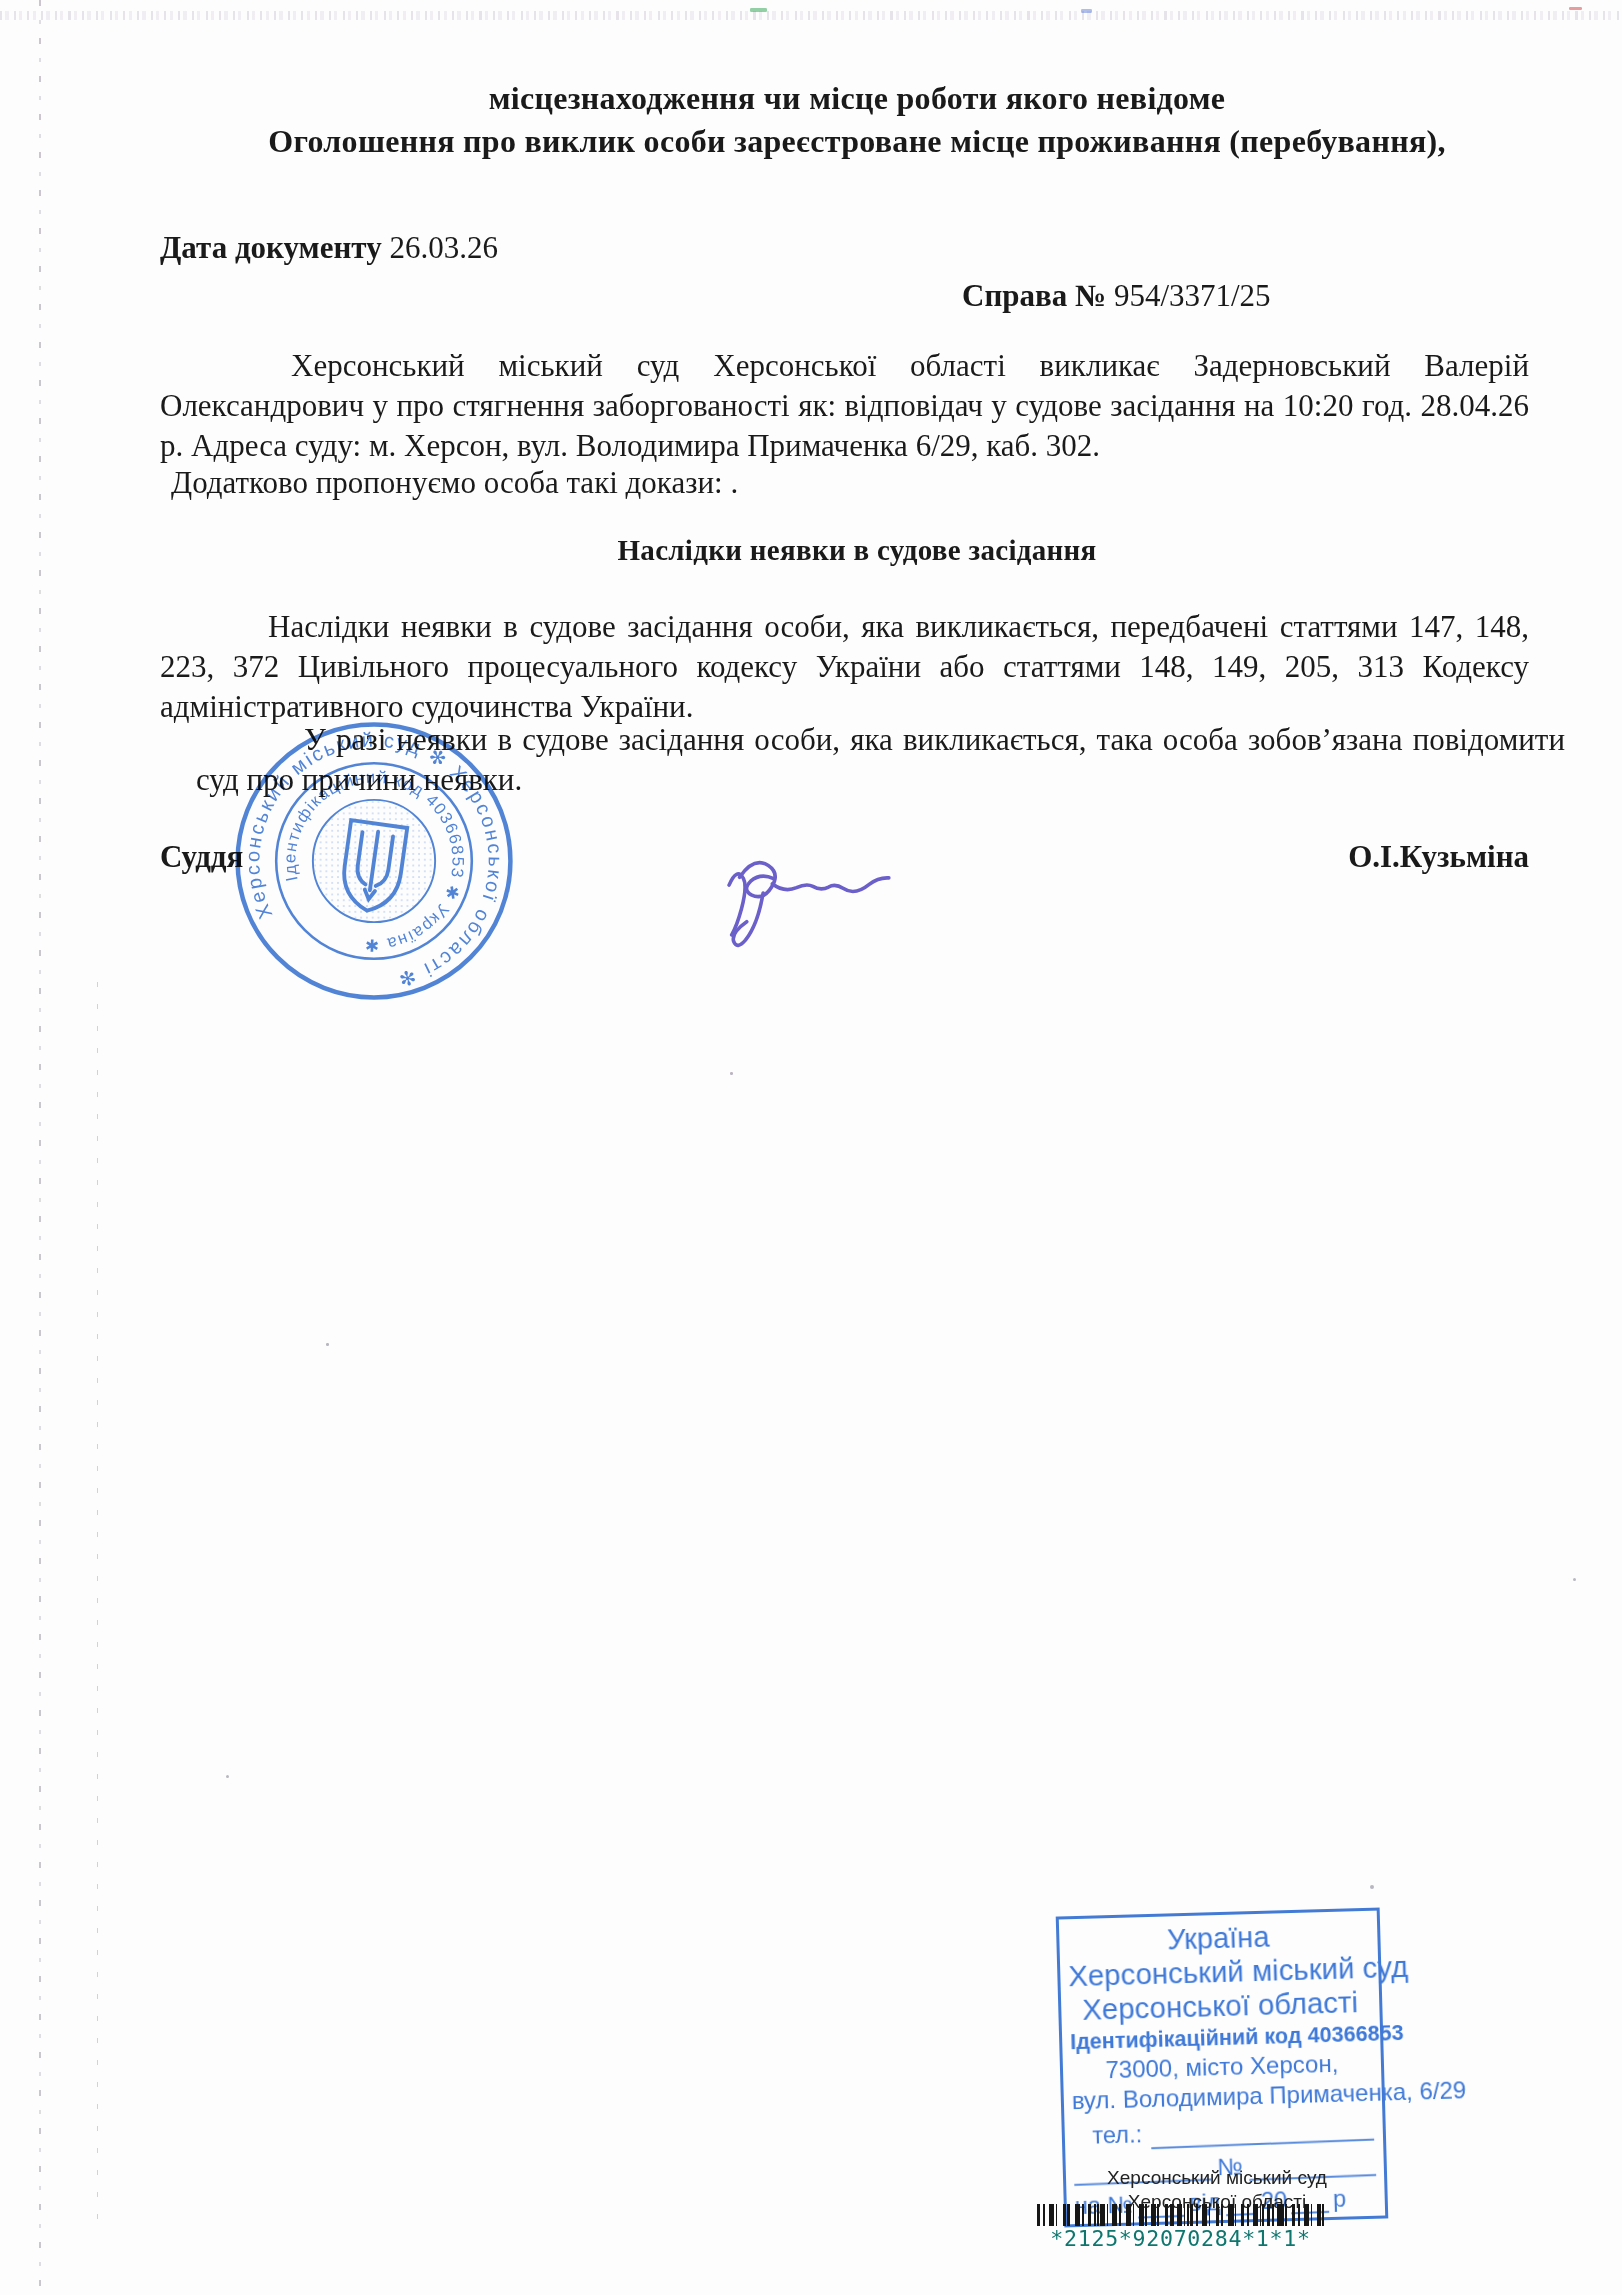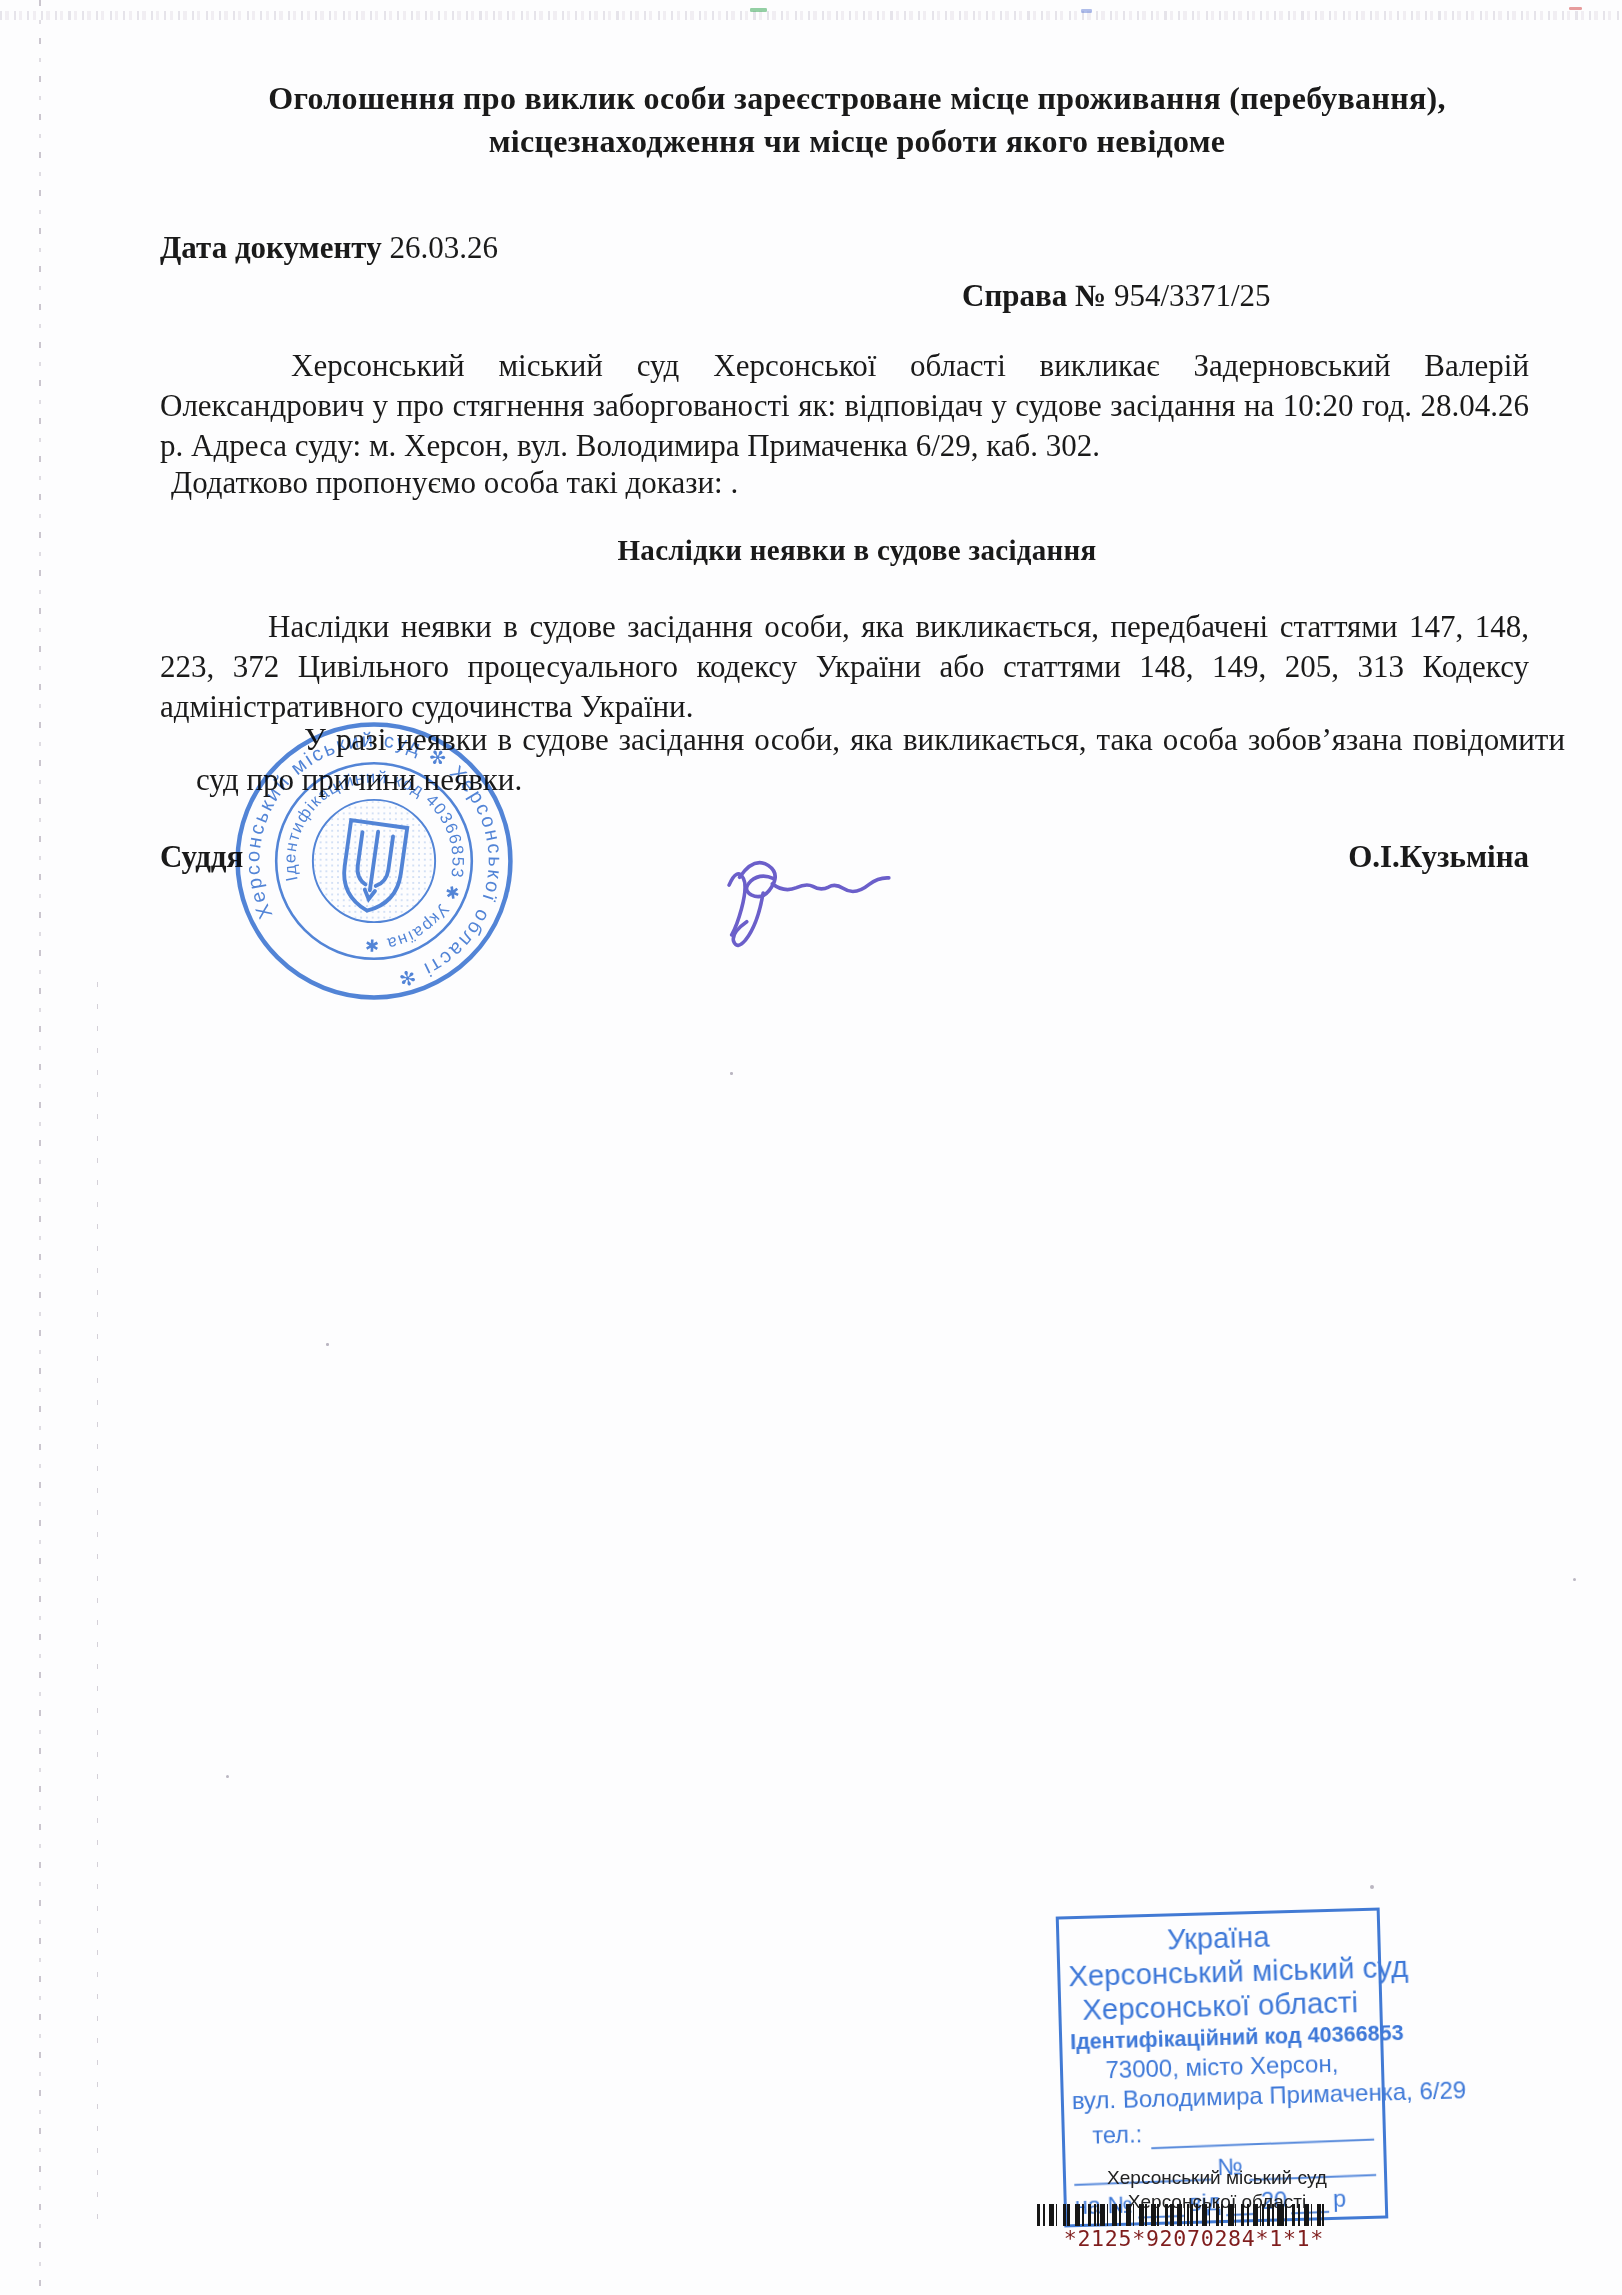--- a/index.html
+++ b/index.html
@@ -85,22 +85,22 @@
     font-family:"Liberation Sans", sans-serif;font-size:19px;line-height:23.6px;color:#222;
   }
   .barcode{
     position:absolute;left:1037px;top:2204px;width:287px;height:21.6px;
     background:
       repeating-linear-gradient(90deg,#161616 0 3.3px,transparent 3.3px 5.9px,#161616 5.9px 7.9px,
         transparent 7.9px 12.4px,#161616 12.4px 17px,transparent 17px 19px,#161616 19px 20px,transparent 20px 25.5px),
       repeating-linear-gradient(90deg,#161616 0 2px,transparent 2px 15px);
   }
   .barcode-label{
-    position:absolute;left:1037px;top:2226px;width:287px;text-align:right;
-    font-family:"DejaVu Sans Mono", monospace;font-size:21.6px;color:#7f1d1d;letter-spacing:0.7px;
+    position:absolute;left:1037px;top:2226px;width:287px;text-align:center;
+    font-family:"DejaVu Sans Mono", monospace;font-size:21.6px;color:#0f766e;letter-spacing:0.7px;
   }
 </style>
 </head>
 <body>
 
 <div class="page">
 
   <div class="scan-top-band"></div>
   <div class="scan-left-line"></div>
   <div class="scan-left-line2"></div>
@@ -108,22 +108,22 @@
   <div class="tick" style="left:1569px;top:6.5px;width:13px;background:rgba(210,60,60,.5);"></div>
   <div class="tick" style="left:1081px;top:9.2px;width:10.5px;background:rgba(80,110,210,.45);"></div>
   <div class="speck" style="left:281px;top:783px;width:3.3px;height:3.3px;"></div>
   <div class="speck" style="left:326px;top:1343px;width:2.6px;height:2.6px;"></div>
   <div class="speck" style="left:226px;top:1775px;width:3.3px;height:3.3px;"></div>
   <div class="speck" style="left:1370px;top:1885px;width:3.9px;height:3.9px;"></div>
   <div class="speck" style="left:730px;top:1072px;width:2.6px;height:2.6px;"></div>
   <div class="speck" style="left:1573px;top:1578px;width:3.3px;height:3.3px;"></div>
 
   <div class="doc-title">
+    <div>місцезнаходження чи місце роботи якого невідоме</div>
     <div>Оголошення про виклик особи зареєстроване місце проживання (перебування),</div>
-    <div>місцезнаходження чи місце роботи якого невідоме</div>
   </div>
 
   <div class="meta-row">
     <span class="meta-date"><span class="b">Дата документу</span><span> 26.03.26</span></span>
     <span class="meta-case"><span class="b">Справа №</span><span> 954/3371/25</span></span>
   </div>
 
   <div class="para p1">Херсонський міський суд Херсонської області викликає Задерновський Валерій Олександрович у про стягнення заборгованості як: відповідач у судове засідання на 10:20 год. 28.04.26 р. Адреса суду: м. Херсон, вул. Володимира Примаченка 6/29, каб. 302.</div>
   <div class="evidence">Додатково пропонуємо особа такі докази: .</div>
   <div class="h2">Наслідки неявки в судове засідання</div>

